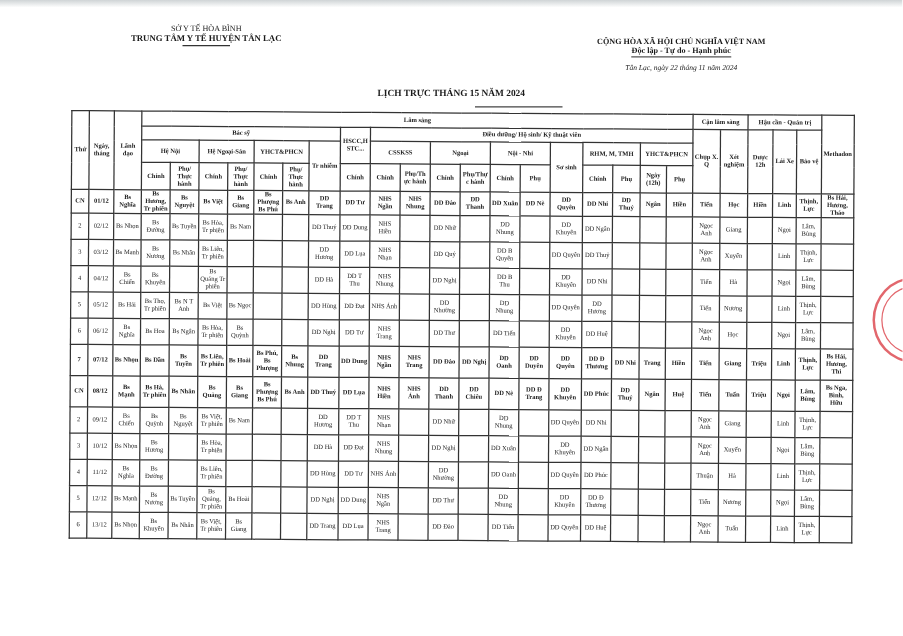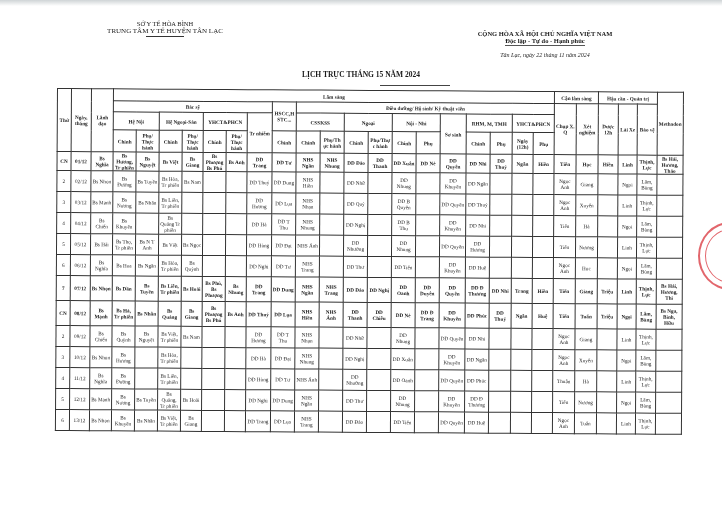--- a/index.html
+++ b/index.html
@@ -1,20 +1,20 @@
 <!DOCTYPE html>
 <html><head>
 <meta charset="utf-8">
 <style>
   html,body{margin:0;padding:0;background:#ffffff;}
   body{width:722px;height:509px;overflow:hidden;position:relative;font-family:"Liberation Serif","DejaVu Serif",serif;color:#1a1a1a;}
   .topbar{position:absolute;left:0;top:0;width:722px;height:6px;background:linear-gradient(#cfd4d6,#ffffff);}
   .hdr-left{position:absolute;left:90px;top:20px;width:150px;text-align:center;}
   .hdr-left .l1{font-size:6.5px;}
-  .hdr-left .l2{font-size:7px;font-weight:normal;}
+  .hdr-left .l2{font-size:7px;font-weight:bold;}
   .hdr-left .ul{width:38px;height:1px;background:#333;margin:1px auto 0 auto;}
   .hdr-right{position:absolute;left:440px;top:30px;width:210px;text-align:center;}
   .hdr-right .l1{font-size:6.5px;font-weight:bold;}
   .hdr-right .l2{font-size:6.5px;font-weight:bold;}
   .hdr-right .ul{width:80px;height:1px;background:#555;margin:1px auto 0 auto;}
   .hdr-right .date{font-size:6px;font-style:italic;margin-top:6px;}
   .title{position:absolute;left:0;width:722px;top:70px;text-align:center;font-size:7.5px;font-weight:bold;}
   .title-ul{position:absolute;left:380px;top:85px;width:70px;height:1px;background:#444;}
   .tbl-wrap{position:absolute;left:57px;top:88px;transform:rotate(0.35deg);transform-origin:0 0;}
   table{border-collapse:collapse;table-layout:fixed;}

